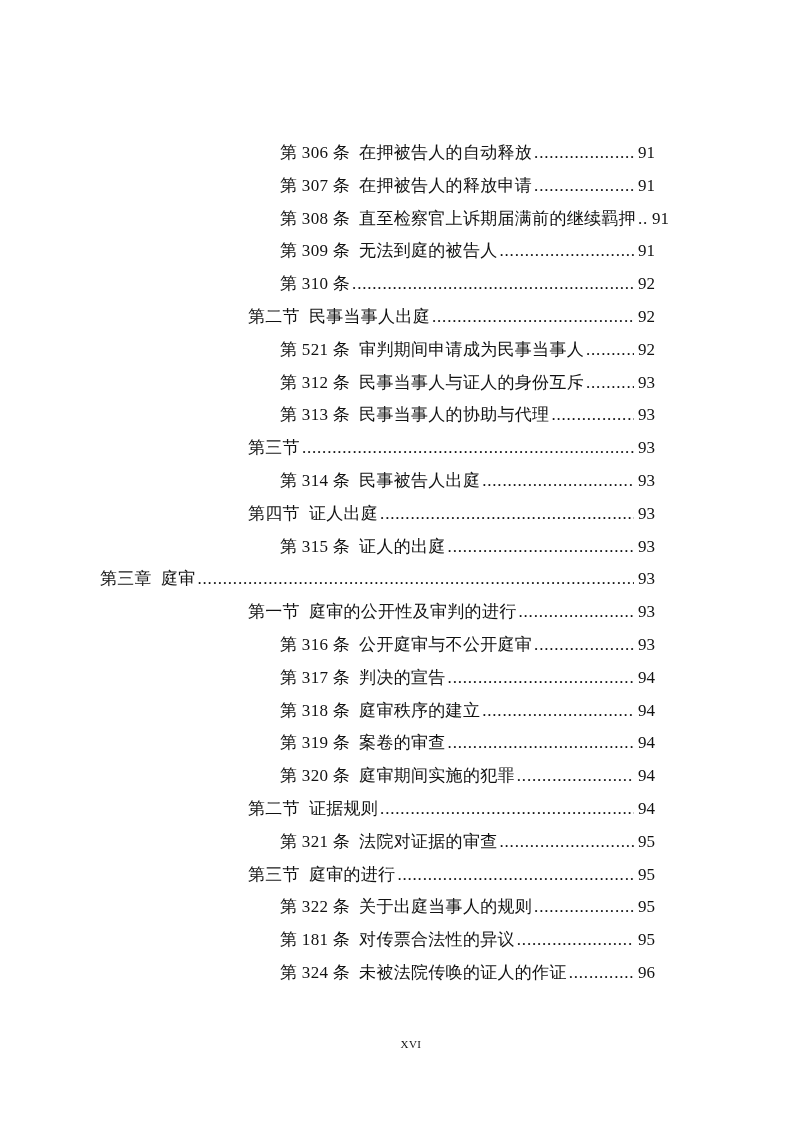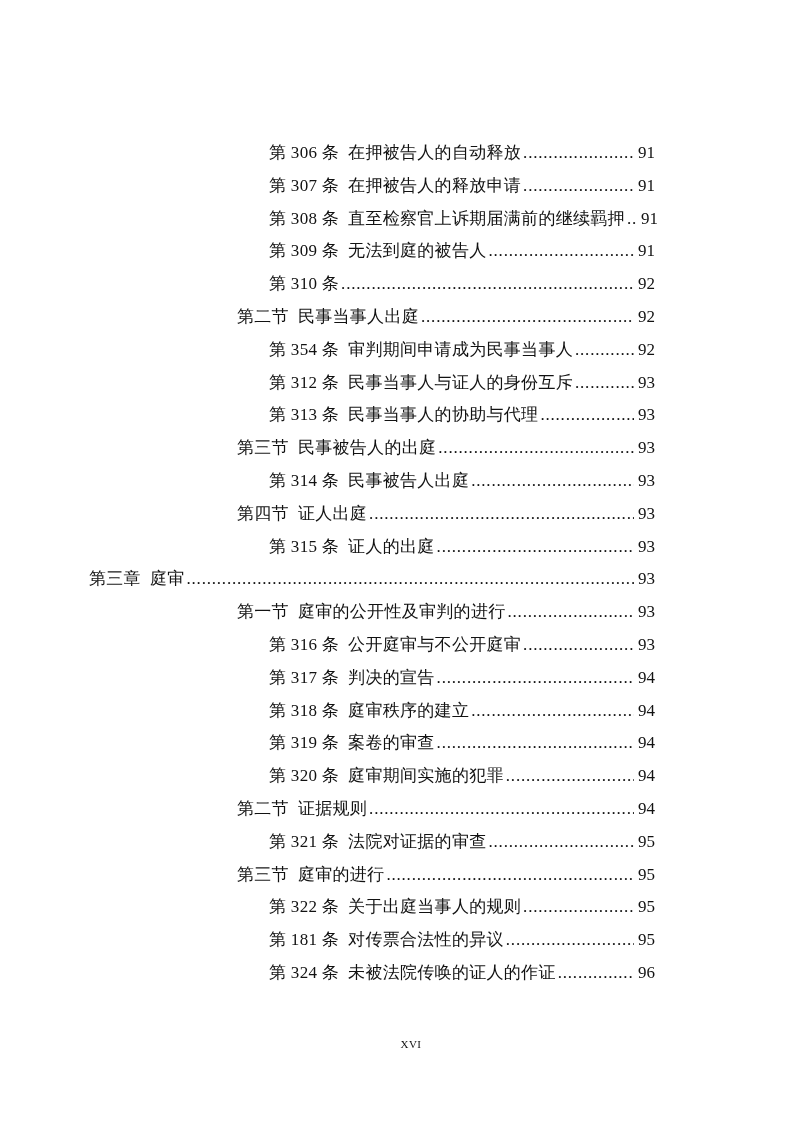--- a/index.html
+++ b/index.html
@@ -16,21 +16,21 @@
     color: #121212;
   }
   .page {
     position: absolute;
     inset: 0;
     background: #ffffff;
   }
   .toc {
     position: absolute;
     top: 137px;
-    left: 4px;
+    left: 15px;
     right: 138px; 
   }
   .toc-row {
     display: flex;
     align-items: baseline;
     height: 32.8px;
     line-height: 32.8px;
     font-size: 17px;
     white-space: nowrap;
   }
@@ -114,21 +114,21 @@
   </div>
 
   <div class="toc-row level-section">
     <span class="toc-label">第二节</span>
     <span class="toc-title">民事当事人出庭</span>
     <span class="toc-leader"></span>
     <span class="toc-page">92</span>
   </div>
 
   <div class="toc-row level-article">
-    <span class="toc-label">第 354 条</span>
+    <span class="toc-label">第 521 条</span>
     <span class="toc-title">审判期间申请成为民事当事人</span>
     <span class="toc-leader"></span>
     <span class="toc-page">92</span>
   </div>
 
   <div class="toc-row level-article">
     <span class="toc-label">第 312 条</span>
     <span class="toc-title">民事当事人与证人的身份互斥</span>
     <span class="toc-leader"></span>
     <span class="toc-page">93</span>
@@ -136,21 +136,20 @@
 
   <div class="toc-row level-article">
     <span class="toc-label">第 313 条</span>
     <span class="toc-title">民事当事人的协助与代理</span>
     <span class="toc-leader"></span>
     <span class="toc-page">93</span>
   </div>
 
   <div class="toc-row level-section">
     <span class="toc-label">第三节</span>
-    <span class="toc-title">民事被告人的出庭</span>
     <span class="toc-leader"></span>
     <span class="toc-page">93</span>
   </div>
 
   <div class="toc-row level-article">
     <span class="toc-label">第 314 条</span>
     <span class="toc-title">民事被告人出庭</span>
     <span class="toc-leader"></span>
     <span class="toc-page">93</span>
   </div>

